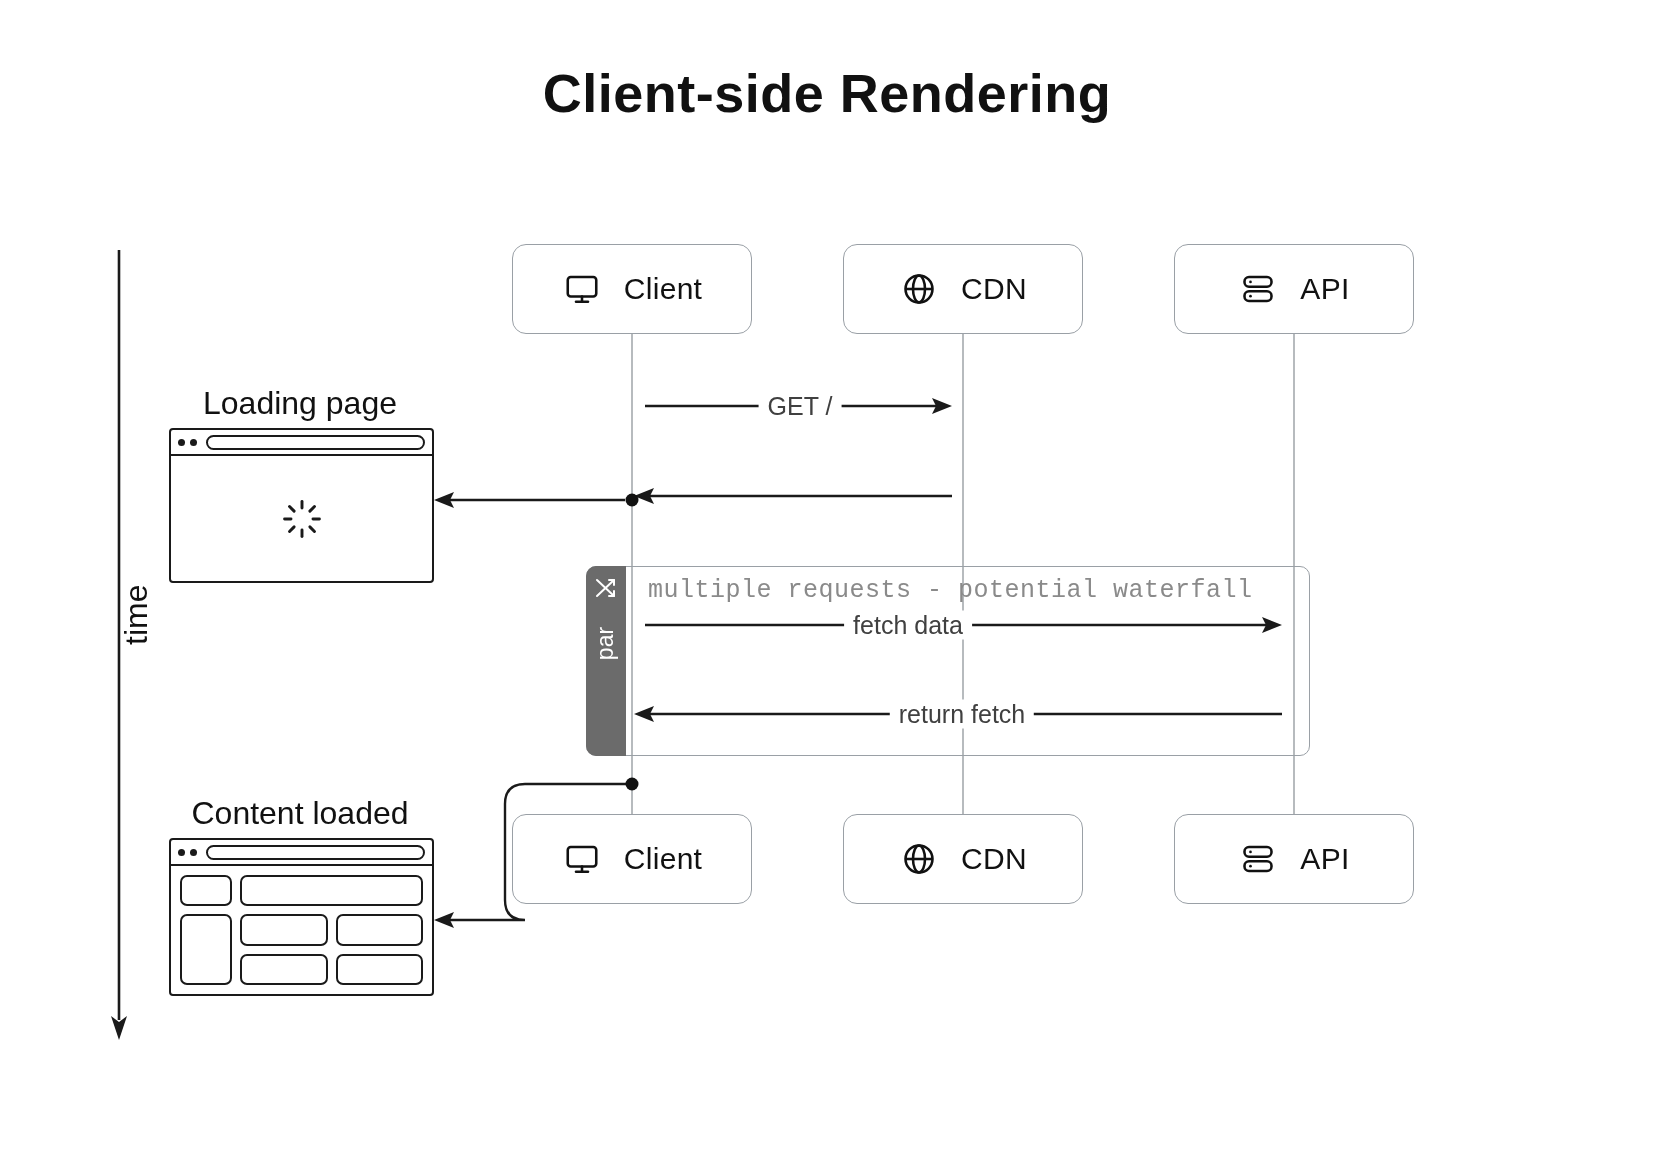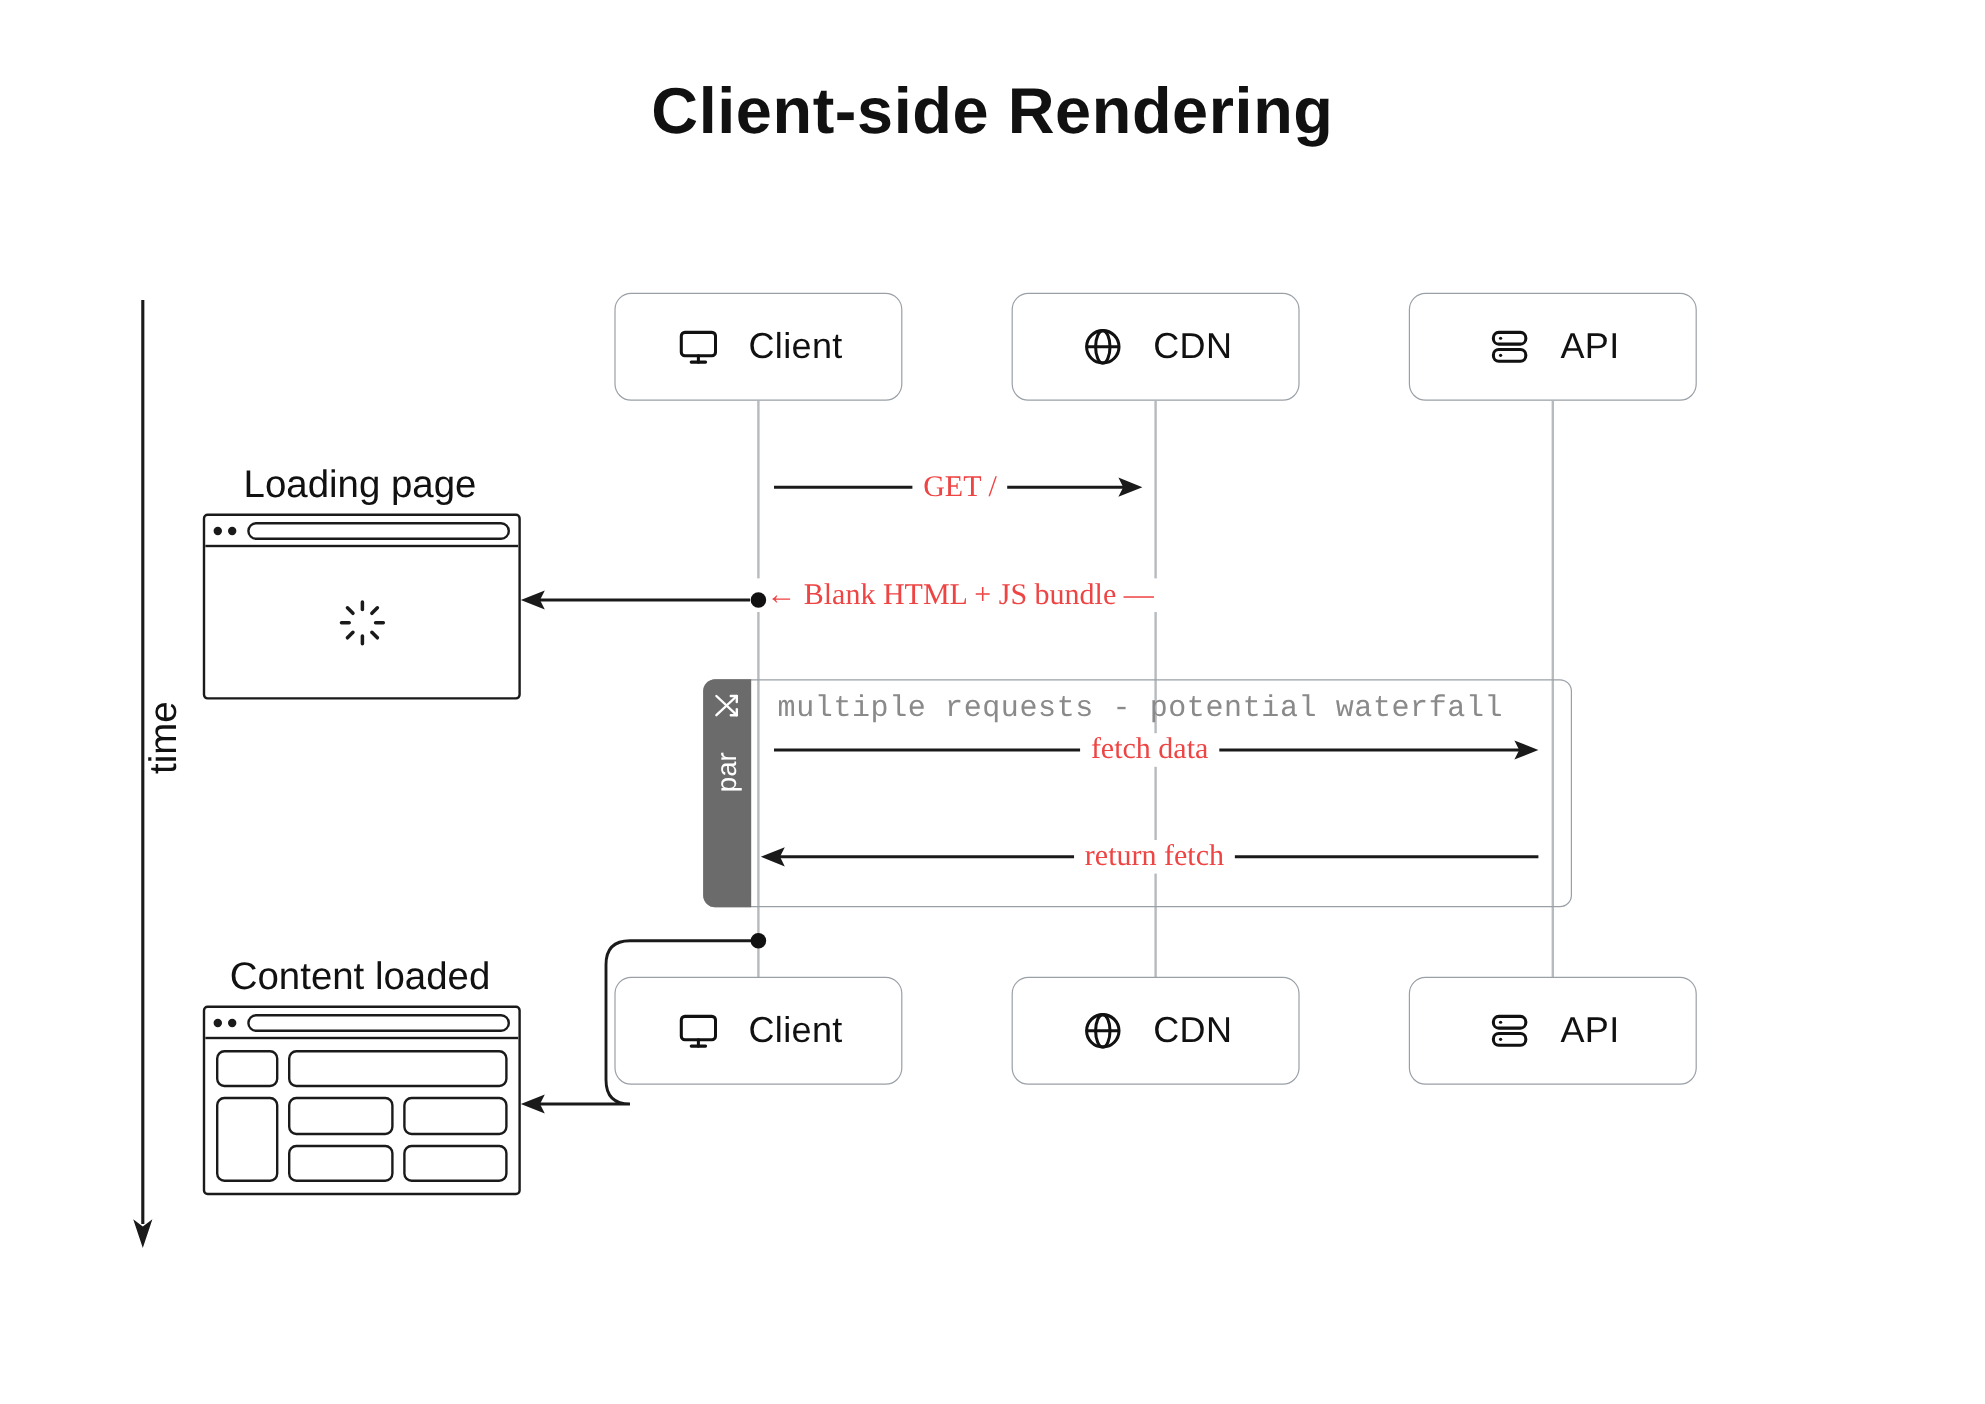--- a/index.html
+++ b/index.html
@@ -93,26 +93,25 @@
     position: absolute;
     left: 0;
     top: 0;
     width: 1654px;
     height: 1170px;
     pointer-events: none;
   }
   .msg-label {
     position: absolute;
     font-size: 25px;
-    color: #ef4444;
+    color: #404040;
     background: #fff;
     padding: 0 9px;
     white-space: nowrap;
     transform: translate(-50%, -50%);
-    font-family: Liberation Serif, serif;
   }
 
   
   .par-box {
     position: absolute;
     left: 586px;
     top: 566px;
     width: 724px;
     height: 190px;
     border: 1.6px solid #9aa0a6;
@@ -305,26 +304,21 @@
     <path d="M634 714 L654 706 L650 714 L654 722 Z" fill="#1a1a1a"></path>
 
     <line x1="625" y1="500" x2="448" y2="500" stroke="#1a1a1a" stroke-width="2.4"></line>
     <path d="M434 500 L454 492 L450 500 L454 508 Z" fill="#1a1a1a"></path>
 
     <path d="M631 784 L525 784 Q505 784 505 804 L505 900 Q505 920 525 920 L448 920" fill="none" stroke="#1a1a1a" stroke-width="2.4"></path>
     <path d="M434 920 L454 912 L450 920 L454 928 Z" fill="#1a1a1a"></path>
   </svg>
 
   <div class="msg-label" style="left:800px; top:406px;">GET /</div>
-  <div class="msg-label" style="left:800px; top:496px;">
-    <span>←</span>
-    <span>Blank HTML + JS bundle</span>
-    <span>—</span>
-  </div>
-  <div class="msg-label" style="left:958px; top:625px;">fetch data</div>
+  <div class="msg-label" style="left:908px; top:625px;">fetch data</div>
   <div class="msg-label" style="left:962px; top:714px;">return fetch</div>
 
   <div class="anchor-dot" style="left:632px; top:500px;"></div>
   <div class="anchor-dot" style="left:632px; top:784px;"></div>
 
   <div class="par-box"></div>
   <div class="par-tab">
     <svg class="shuffle" viewBox="0 0 24 24" fill="none" stroke="#fff" stroke-width="2" stroke-linecap="round" stroke-linejoin="round">
       <path d="M3 4 L20 20"></path>
       <path d="M3 20 L20 4"></path>

